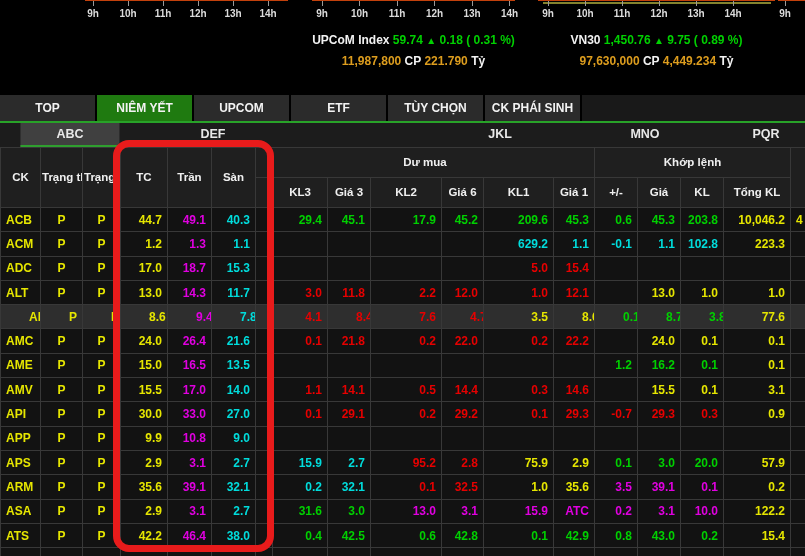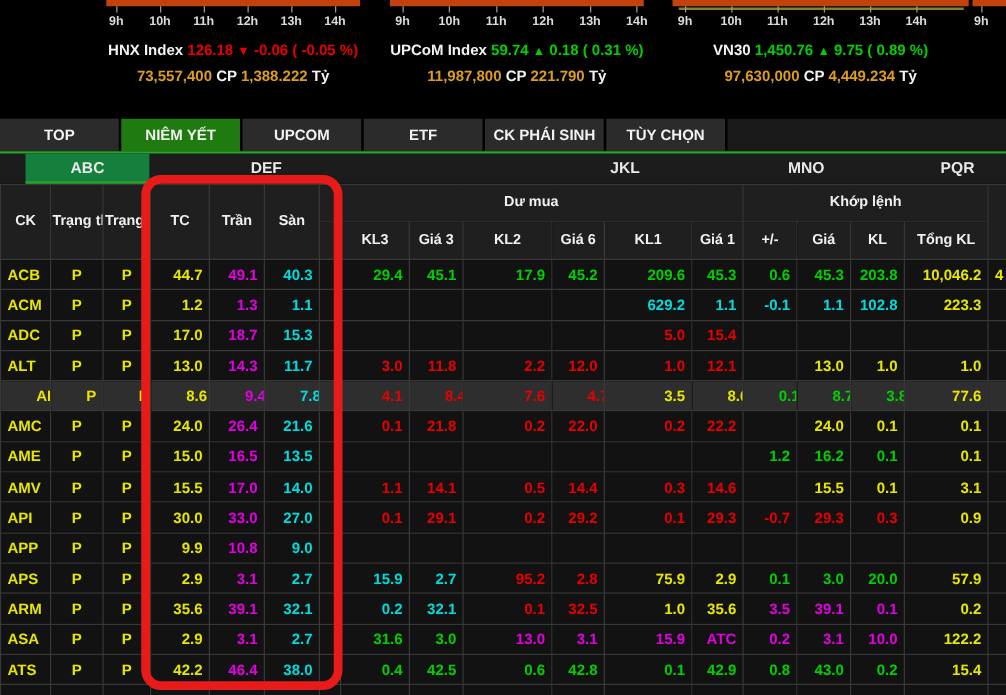--- a/index.html
+++ b/index.html
@@ -6,21 +6,21 @@
     --ref:#e6e600; --ceil:#e000e0; --floor:#00dcdc; --up:#00d000; --down:#e60000;
     --orange:#dd9d1e; --bd:#383838; --rowbg:#121212; --hdrbg:#1f1f1f;
   }
   *{box-sizing:border-box;margin:0;padding:0;}
   html,body{background:#000;}
   body{font-family:"Liberation Sans","DejaVu Sans",sans-serif;}
   .screen{position:relative;width:805px;height:556px;background:#000;overflow:hidden;}
 
   
   .charts-strip{position:absolute;left:0;top:0;width:805px;height:26px;}
-  .axis{position:absolute;top:0;height:24px;border-top:5px solid #c2410c;}
+  .axis{position:absolute;top:0;height:24px;border-top:1px solid #c2410c;}
   .axis.olive::before{content:'';position:absolute;left:5px;right:4px;top:1px;height:2px;background:#83832f;}
   .tick{position:absolute;top:0;width:26px;margin-left:-13px;text-align:center;}
   .tick .tm{display:block;width:1px;height:5px;background:#9a9a9a;margin:0 auto;}
   .tick span{display:block;margin-top:2px;font-size:10px;font-weight:bold;color:#dcdcdc;}
 
   
   .index-block{position:absolute;top:33px;text-align:center;font-size:12px;font-weight:bold;white-space:nowrap;}
   .index-block .line2{margin-top:7px;}
   .iname{color:#f2f2f2;}
   .down{color:var(--down);} .up{color:var(--up);}
@@ -31,21 +31,21 @@
   .tab-bar{position:absolute;left:0;top:95px;width:805px;height:26px;display:flex;background:#000;}
   .tab{width:95px;height:26px;margin-right:2px;background:#2b2b2b;color:#f2f2f2;font-size:12px;font-weight:bold;
        display:flex;align-items:center;justify-content:center;cursor:pointer;}
   .tab.active{background:#1f7a10;}
   .tab-filler{flex:1;background:#191919;}
   .green-line{position:absolute;left:0;top:121px;width:805px;height:2px;background:#28a228;}
 
   
   .alpha-bar{position:absolute;left:0;top:123px;width:805px;height:24px;background:#1c1c1c;}
   .alpha{position:absolute;top:4px;transform:translateX(-50%);color:#e8e8e8;font-size:12.5px;font-weight:bold;cursor:pointer;}
-  .alpha.active{top:0;height:24px;padding:4px 36px;background:#15803d;border-bottom:2px solid #2f9f2f;}
+  .alpha.active{top:0;height:24px;padding:4px 36px;background:#404040;border-bottom:2px solid #2f9f2f;}
 
   
   .table-wrap{position:absolute;left:0;top:147px;width:805px;bottom:0;overflow:hidden;}
   table{border-collapse:collapse;table-layout:fixed;width:805px;}
   th,td{border:1px solid var(--bd);overflow:hidden;white-space:nowrap;}
   thead th{background:var(--hdrbg);color:#f0f0f0;font-size:11.5px;font-weight:bold;height:30px;
            text-align:center;vertical-align:middle;line-height:1.15;padding:1px;}
   tbody td{background:var(--rowbg);font-size:12px;font-weight:bold;height:24.3px;padding:0 5px;}
   tbody tr.hl td{background:#2e2e2e;padding-left:28px;}
   td.num{text-align:right;}
@@ -143,34 +143,20 @@
         </div>
       </div>
     <div class="axis" style="left:778px;width:27px">
         <div class="tick" style="left: 7px;">
           <i class="tm"></i>
           <span>9h</span>
         </div>
       </div>
   </div>
 
-  <div class="index-block" style="left:85px;width:203px">
-    <div class="line1">
-      <span class="iname">HNX Index</span>
-      <span class="down">126.18</span>
-      <span class="iarrow down">▼</span>
-      <span class="down">-0.06 ( -0.05 %)</span>
-    </div>
-    <div class="line2">
-      <span class="ovol">73,557,400</span>
-      <span class="wht">CP</span>
-      <span class="ovol">1,388.222</span>
-      <span class="wht">Tỷ</span>
-    </div>
-  </div>
   <div class="index-block" style="left:312px;width:203px">
     <div class="line1">
       <span class="iname">UPCoM Index</span>
       <span class="up">59.74</span>
       <span class="iarrow up">▲</span>
       <span class="up">0.18 ( 0.31 %)</span>
     </div>
     <div class="line2">
       <span class="ovol">11,987,800</span>
       <span class="wht">CP</span>
@@ -191,22 +177,22 @@
       <span class="ovol">4,449.234</span>
       <span class="wht">Tỷ</span>
     </div>
   </div>
 
   <div class="tab-bar">
       <div class="tab">TOP</div>
       <div class="tab active">NIÊM YẾT</div>
       <div class="tab">UPCOM</div>
       <div class="tab">ETF</div>
+      <div class="tab">TÙY CHỌN</div>
       <div class="tab">CK PHÁI SINH</div>
-      <div class="tab">TÙY CHỌN</div>
       <div class="tab-filler"></div>
     </div>
   <div class="green-line"></div>
 
   <div class="alpha-bar">
       <div class="alpha active" style="left: 70px;">ABC</div>
       <div class="alpha" style="left: 213px;">DEF</div>
       <div class="alpha" style="left: 358px; margin-top: 23px;">GHI</div>
       <div class="alpha" style="left: 500px;">JKL</div>
       <div class="alpha" style="left: 645px;">MNO</div>

